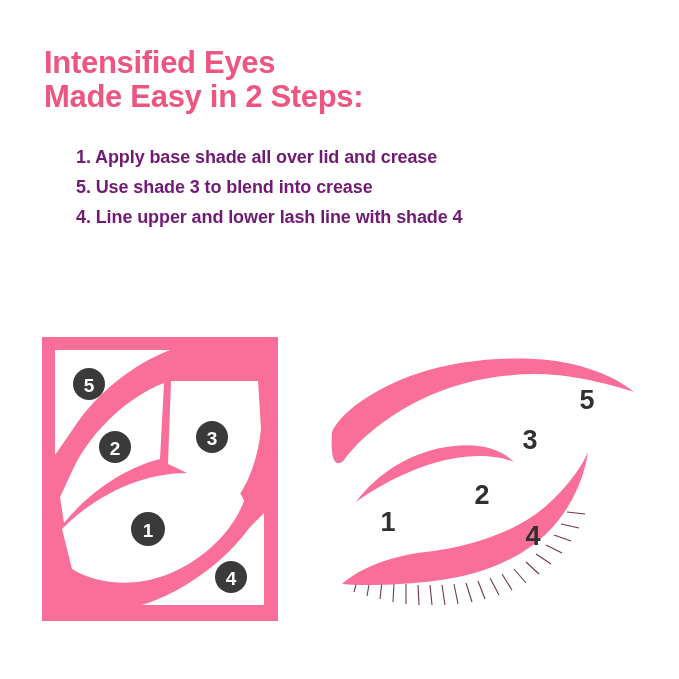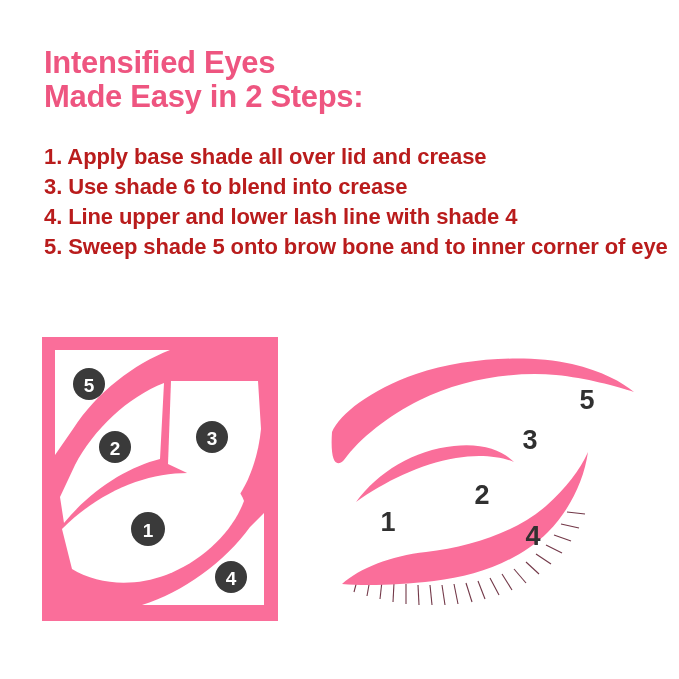--- a/index.html
+++ b/index.html
@@ -38,26 +38,27 @@
   }
 
   
   #steps {
     position: absolute;
     left: 44px;
     top: 142px;
     width: 620px;
   }
   .step-line {
-    font-size: 22px;
+    font-size: 18px;
     line-height: 30px;
     font-weight: bold;
-    color: #b91c1c;
+    color: #701a75;
     letter-spacing: -0.1px;
     white-space: nowrap;
+    margin-left: 32px;
   }
 
   
   #diagram-stencil {
     position: absolute;
     left: 42px;
     top: 337px;
     width: 236px;
     height: 284px;
   }
@@ -93,23 +94,22 @@
 
 <div id="page">
 
   <div id="headline">
     <div class="headline-line">Intensified Eyes</div>
     <div class="headline-line">Made Easy in 2 Steps:</div>
   </div>
 
   <div id="steps">
     <div class="step-line">1. Apply base shade all over lid and crease</div>
-    <div class="step-line">3. Use shade 6 to blend into crease</div>
+    <div class="step-line">5. Use shade 3 to blend into crease</div>
     <div class="step-line">4. Line upper and lower lash line with shade 4</div>
-    <div class="step-line">5. Sweep shade 5 onto brow bone and to inner corner of eye</div>
   </div>
 
   <div id="diagram-stencil">
     <svg width="236" height="284" viewBox="0 0 236 284" xmlns="http://www.w3.org/2000/svg">
 
       <rect x="0" y="0" width="236" height="284" fill="#fa6e9a"></rect>
 
       <path d="M13 13 L128 13 C 92 27 55 55 31 92 L13 118 Z" fill="#ffffff"></path>
 
       <path d="M122 46 C 86 60 52 92 33 128 L18 160 L22 186

